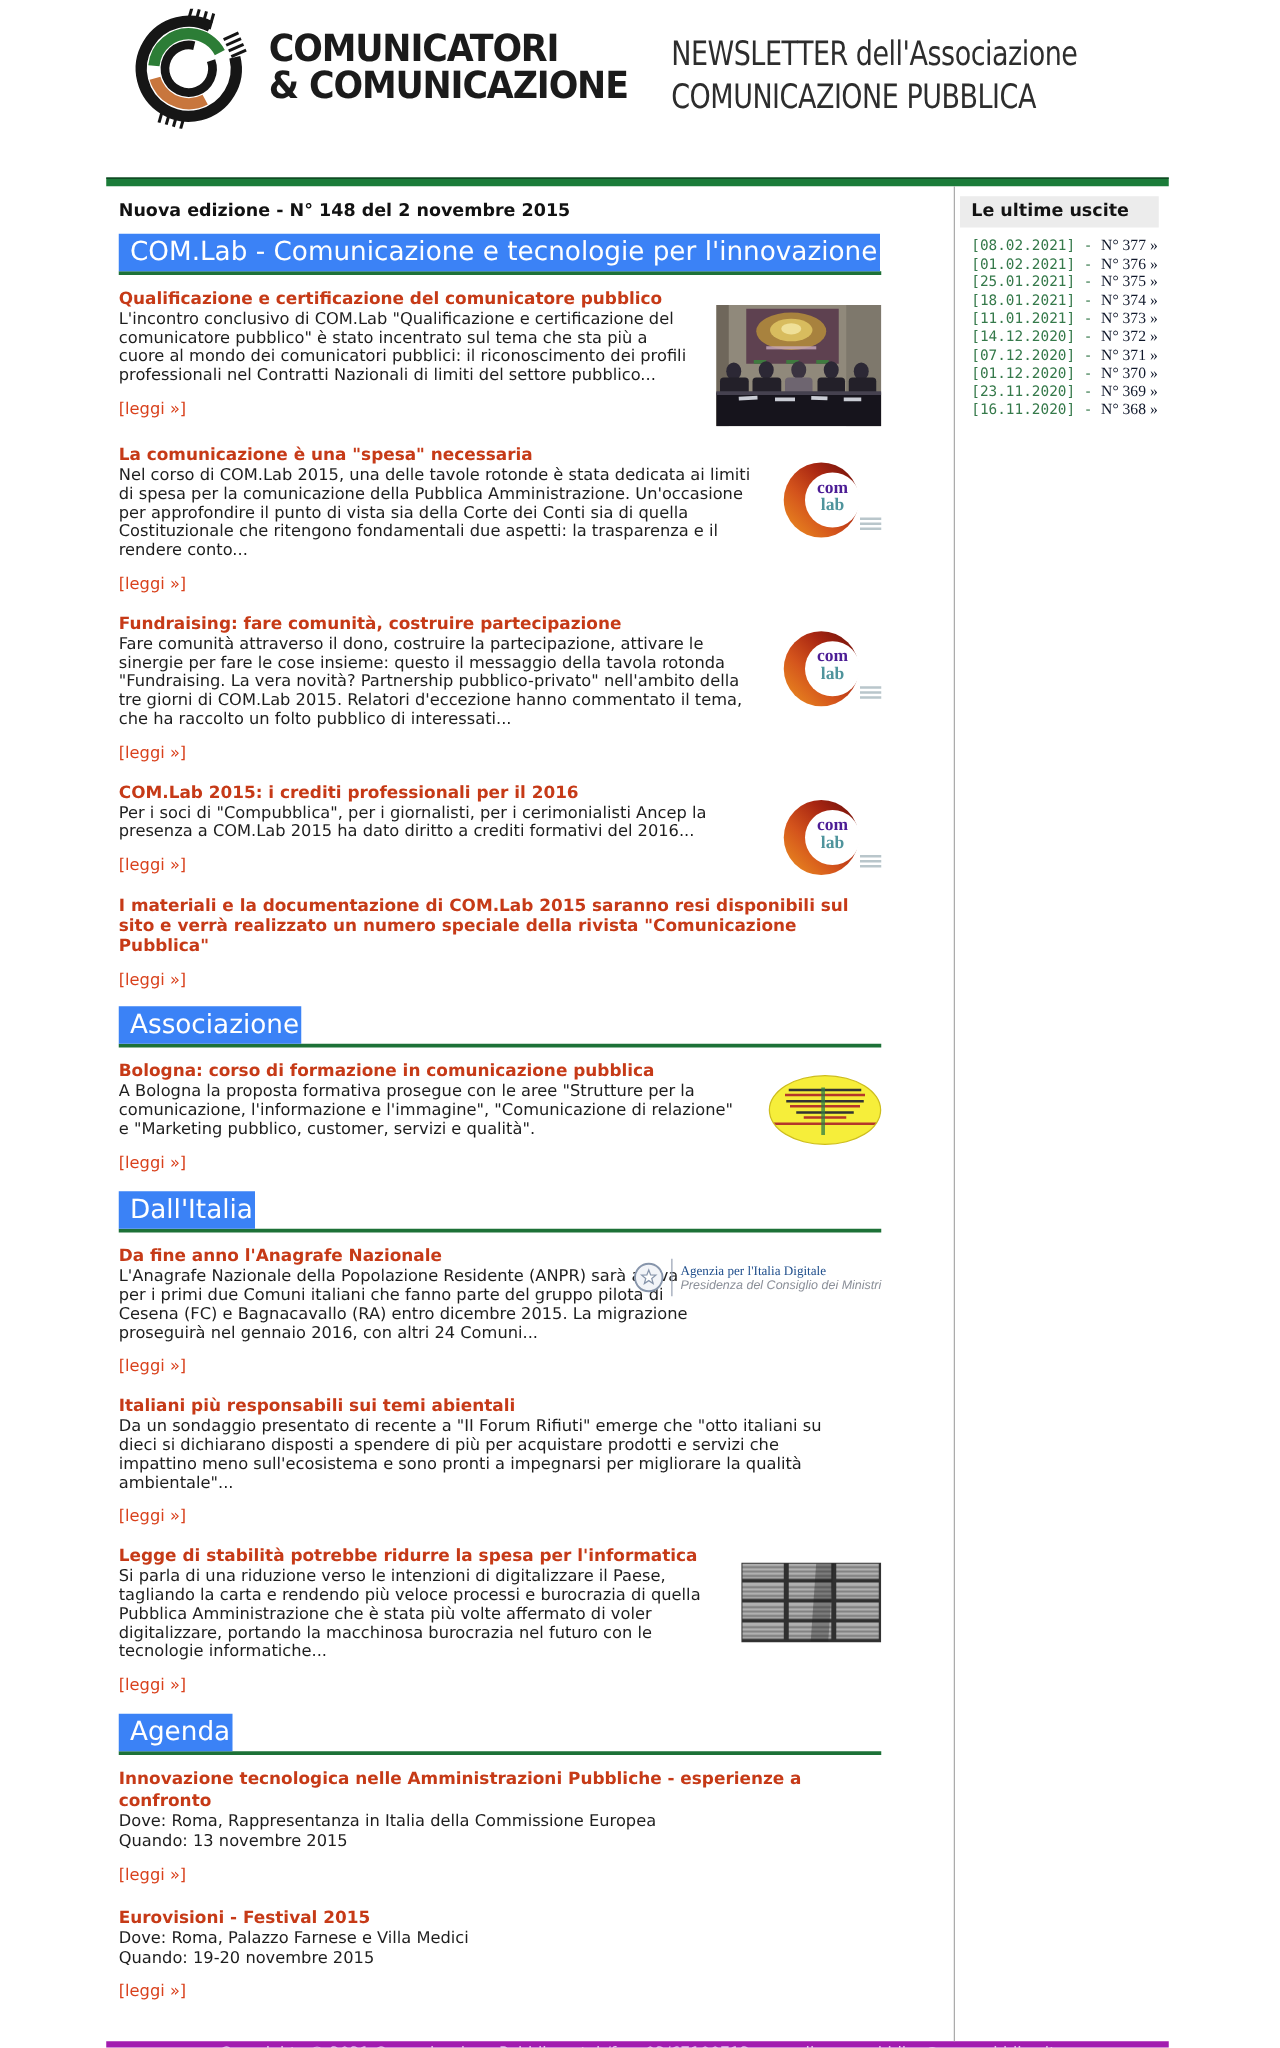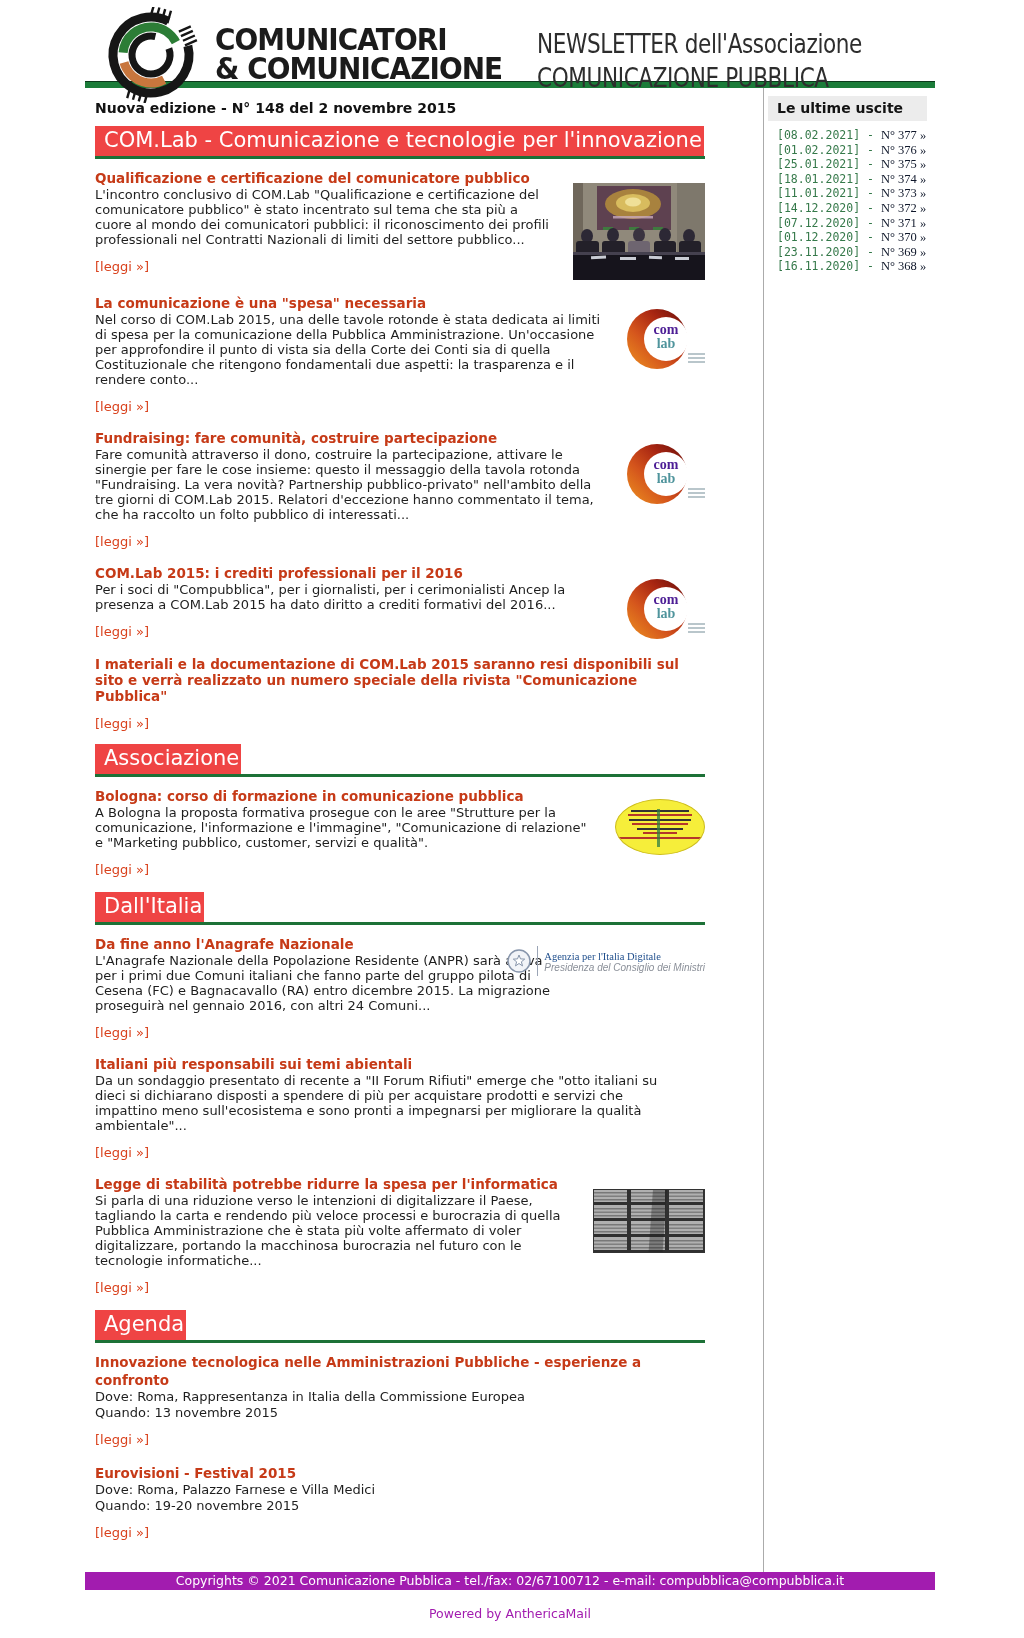--- a/index.html
+++ b/index.html
@@ -1,39 +1,39 @@
 <!DOCTYPE html>
 <html><head>
 <meta charset="utf-8">
 <style>
   * { box-sizing: border-box; }
   html,body { margin:0; padding:0; background:#ffffff; }
   body { width:1024px; height:1638px; font-family:"DejaVu Sans","Liberation Sans",sans-serif; color:#1e1e1e; overflow:hidden; }
   .page { width:850px; margin-left:85px; position:relative; }
 
   
-  .header { position:relative; height:81px; }
+  .header { position:relative; height:142px; }
   .logo-icon { position:absolute; left:18px; top:7px; }
   .brand { position:absolute; left:130px; top:25px; transform:scaleX(.93); transform-origin:left top; }
   .brand-line { font-size:30px; line-height:29px; font-weight:bold; letter-spacing:-1px; color:#1b1b1b; white-space:nowrap; }
   .newsletter { position:absolute; left:452px; top:27px; transform:scaleX(.8); transform-origin:left top; }
   .newsletter-line { font-size:27px; line-height:34px; color:#2d2d2d; white-space:nowrap; letter-spacing:-0.5px; }
 
   .green-bar { height:7px; background:#1b7c39; border-top:1px solid #0c3a1c; }
 
   
   .content { display:flex; align-items:stretch; min-height:1484px; }
   .left-col { width:644px; padding:8px 24px 0 10px; }
   .right-col { flex:1; border-left:1px solid #ababab; padding:6px 0 0 4px;margin-left:34px; }
 
   .edition { font-size:14px; font-weight:bold; color:#121212; margin:4px 0 10px; }
 
   .section-header { border-bottom:3px solid #1d7137; margin:10px 0 10px; }
   .section-header.first { margin-top:2px; }
-  .section-chip { display:inline-block; background:#ef4444; color:#ffffff; font-size:21px; line-height:23px; padding:3px 2px 4px 9px; }
+  .section-chip { display:inline-block; background:#3b82f6; color:#ffffff; font-size:21px; line-height:23px; padding:3px 2px 4px 9px; }
 
   .article { display:flex; margin-bottom:14px; }
   .article-text { flex:1; padding-right:16px; }
   .article-title { color:#c63a17; font-weight:bold; font-size:13.5px; line-height:18px; cursor:pointer; }
   .article-body { font-size:13px; line-height:15px; color:#1e1e1e; }
   .read-more { display:inline-block; margin-top:11px; color:#d9411c; font-weight:normal; font-size:13px; line-height:17px; text-decoration:none; cursor:pointer; }
   .article-media { flex:0 0 auto; display:flex; justify-content:flex-end; align-items:flex-start; }
   .media-photo { width:132px; padding-top:14px; }
   .media-comlab { width:88px; padding-top:14px; }
   .media-bologna { width:96px; padding-top:12px; }

